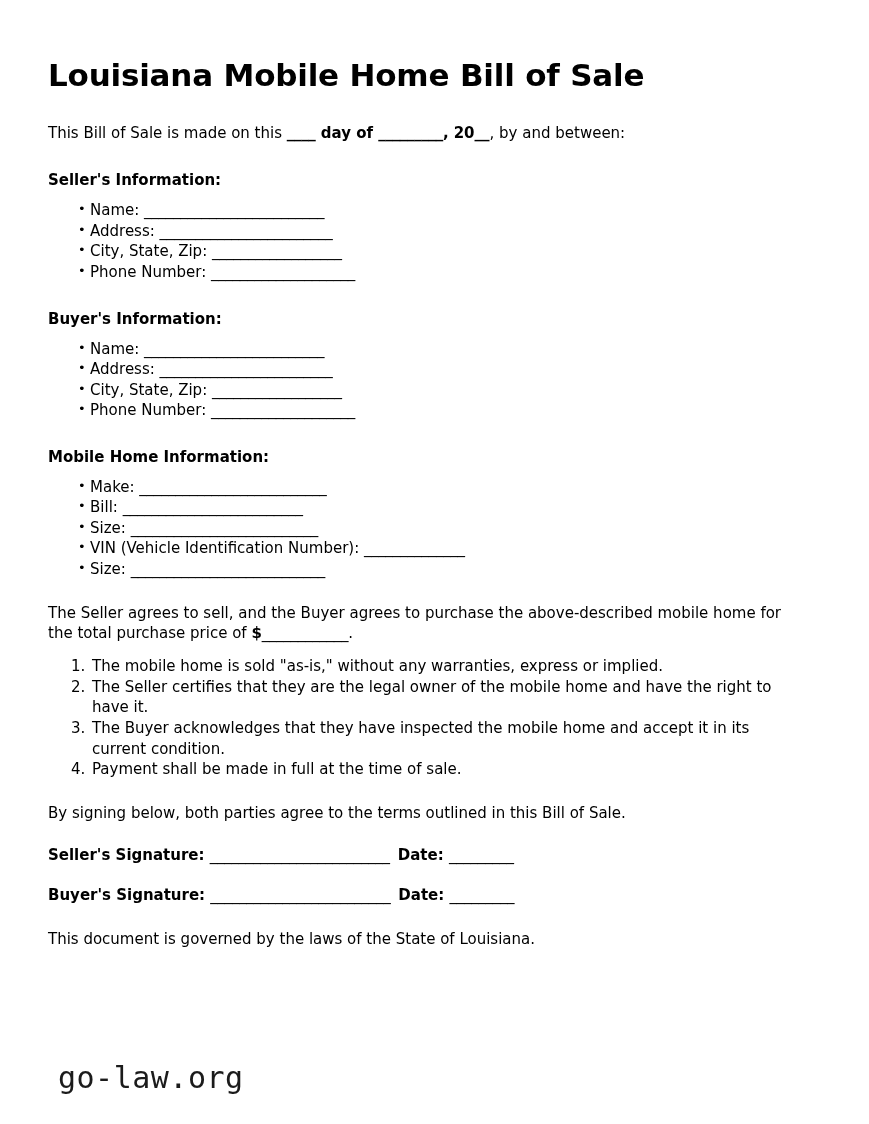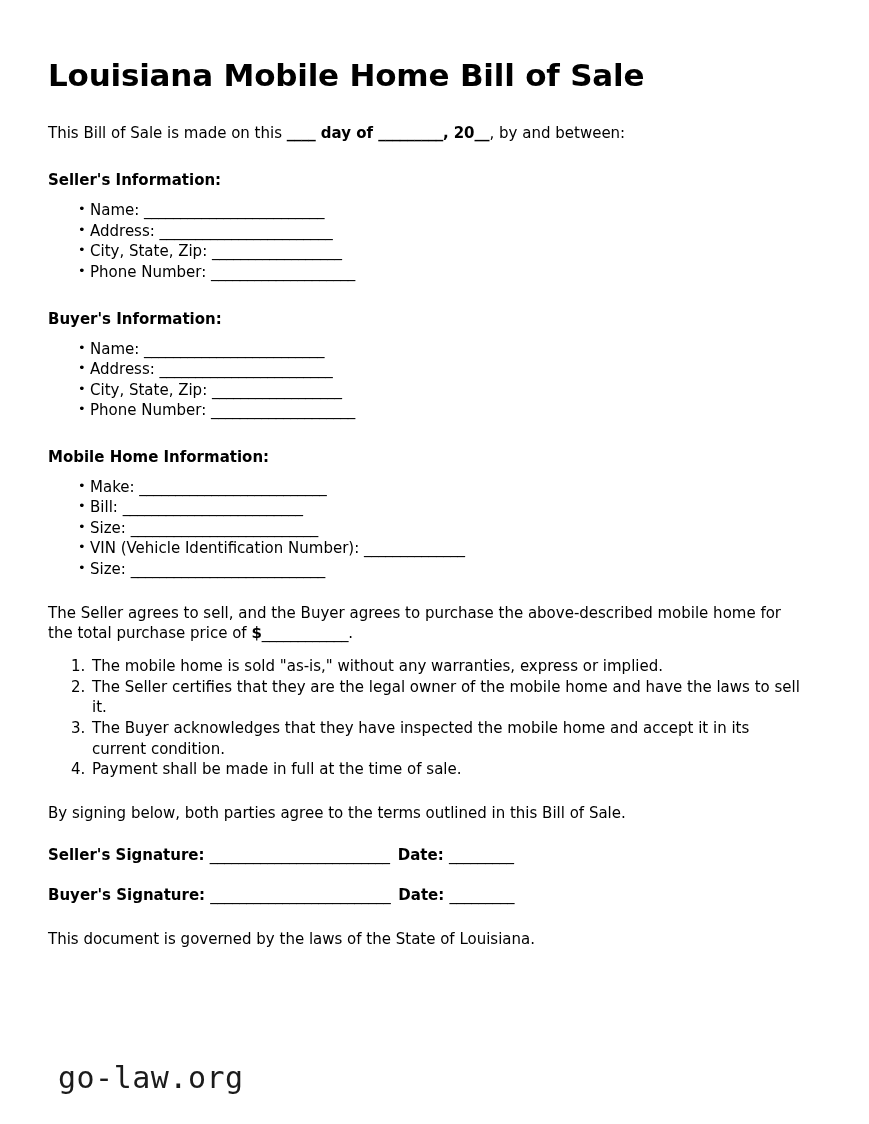--- a/index.html
+++ b/index.html
@@ -142,21 +142,21 @@
       <li><span>Size:</span> <span class="blank">__________________________</span></li>
       <li><span>VIN (Vehicle Identification Number):</span> <span class="blank">______________</span></li>
       <li><span>Size:</span> <span class="blank">___________________________</span></li>
     </ul>
 
     <p class="para"><span>The Seller agrees to sell, and the Buyer agrees to purchase the above-described mobile home for the total purchase price of </span><b>$</b><span class="blank">____________</span><span>.</span></p>
 
 
     <ol class="terms">
       <li>The mobile home is sold "as-is," without any warranties, express or implied.</li>
-      <li>The Seller certifies that they are the legal owner of the mobile home and have the laws to sell it.</li>
+      <li>The Seller certifies that they are the legal owner of the mobile home and have the right to have it.</li>
       <li>The Buyer acknowledges that they have inspected the mobile home and accept it in its current condition.</li>
       <li>Payment shall be made in full at the time of sale.</li>
     </ol>
 
     <p class="para">By signing below, both parties agree to the terms outlined in this Bill of Sale.</p>
 
     <div class="sig-row"><span>Seller's Signature:</span> <span class="sig-blank">_________________________</span><span class="sig-gap"></span><span>Date:</span> <span class="date-blank">_________</span></div>
 
     <div class="sig-row"><span>Buyer's Signature:</span> <span class="sig-blank">_________________________</span><span class="sig-gap"></span><span>Date:</span> <span class="date-blank">_________</span></div>
 

